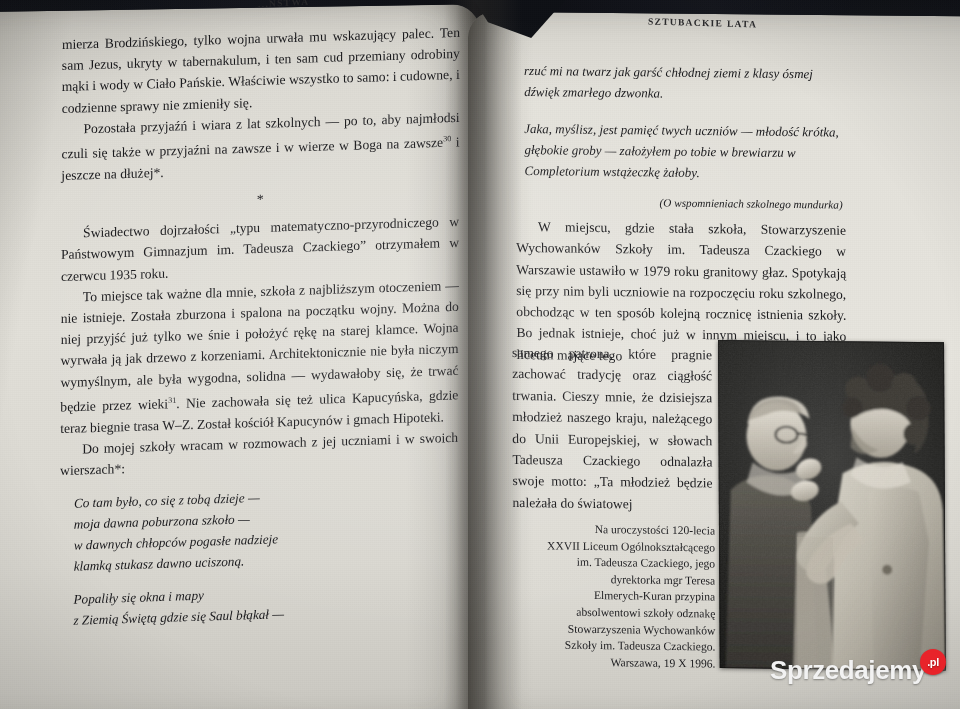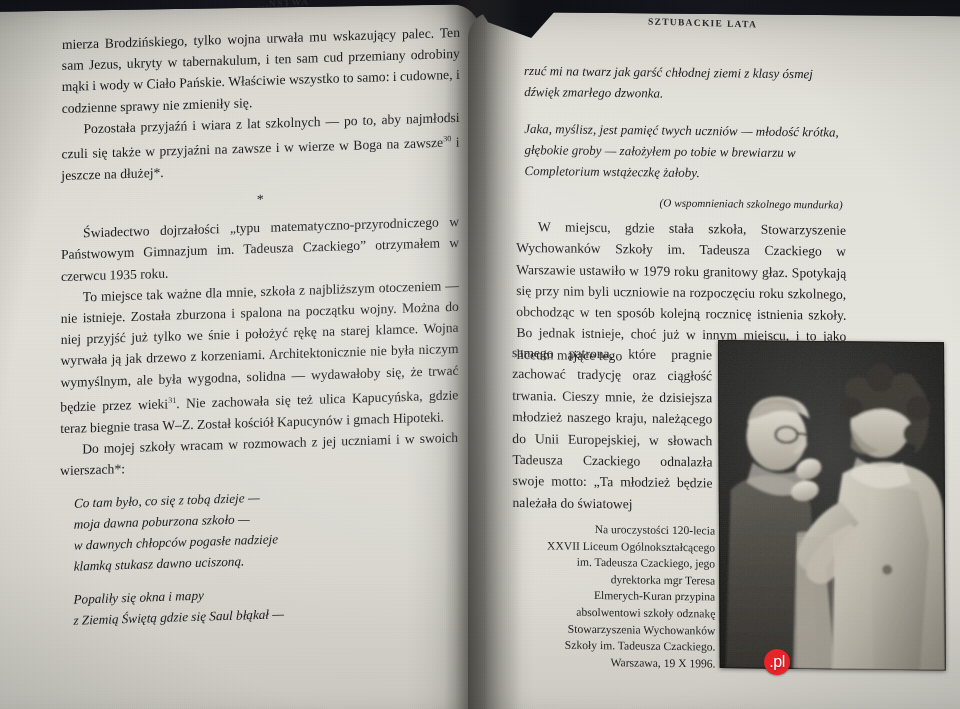--- a/index.html
+++ b/index.html
@@ -148,21 +148,21 @@
     font-family:"Liberation Sans", sans-serif;
     font-weight:700;font-size:26px;letter-spacing:-0.4px;
     color:#f2f2f2;
     text-shadow:0 1px 2px rgba(0,0,0,.35);
     user-select:none;
   }
   #watermark .badge{
     margin-left:-6px;margin-top:-6px;
     width:26px;height:26px;border-radius:50%;
     background:#e8232a;color:#fff;
-    font-size:16px;font-weight:400;
+    font-size:11px;font-weight:700;
     display:flex;align-items:center;justify-content:center;
     box-shadow:0 1px 2px rgba(0,0,0,.35);
   }
 </style>
 </head>
 <body>
 
 <div id="scene">
 
   <div id="backdrop"></div>
@@ -318,16 +318,17 @@
 
       <rect width="226" height="328" filter="url(#grain)" opacity=".5"></rect>
       <rect width="226" height="328" fill="none" stroke="#000" stroke-width="2" opacity=".35"></rect>
     </svg>
   </div>
 
   <div id="paper-grain"></div>
   <div id="vignette"></div>
 
   <div id="watermark">
+    <span>Sprzedajemy</span>
     <span class="badge">.pl</span>
   </div>
 
 </div>
 
 </body></html>

